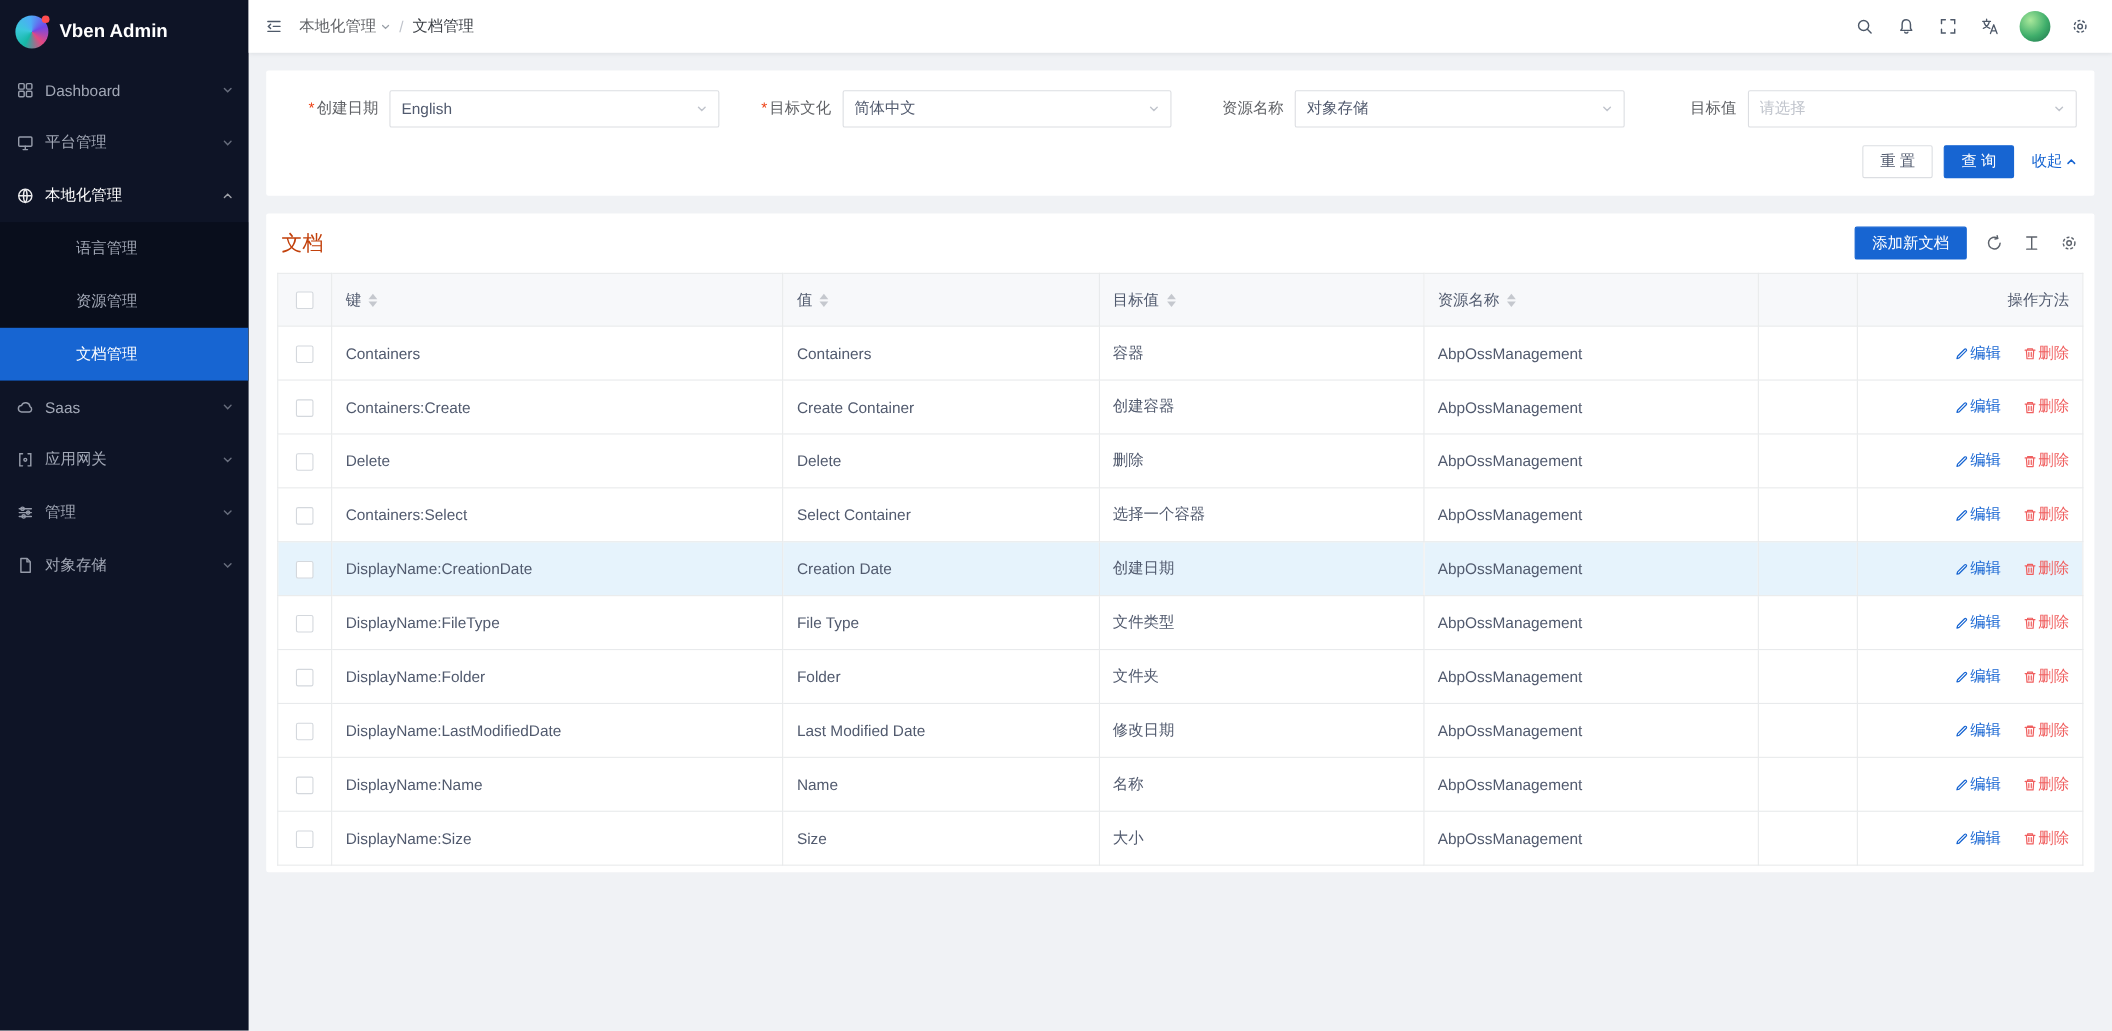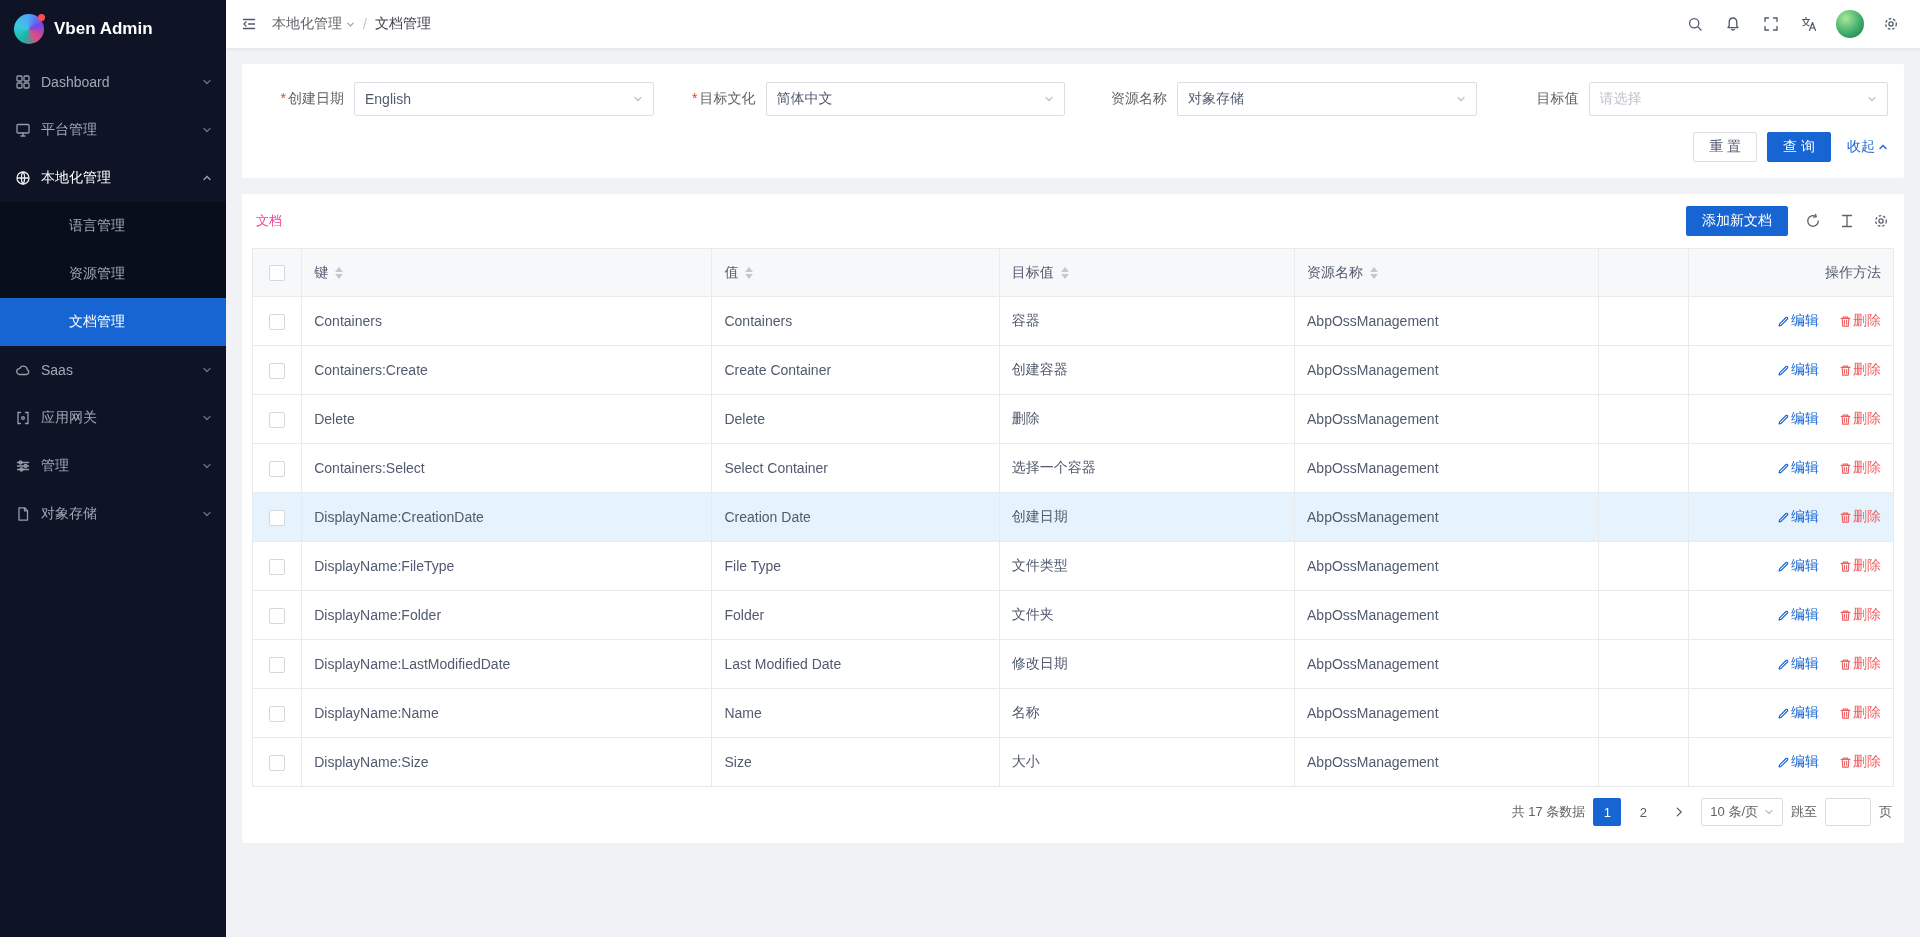--- a/index.html
+++ b/index.html
@@ -59,21 +59,21 @@
   .text-input{flex:1;height:34px;border:1px solid #dcdee2;border-radius:2px;padding:0 10px;font:inherit;color:#515a6e;outline:none;min-width:0}
   .text-input::placeholder{color:#c0c4cc}
   .filter-actions{display:flex;align-items:center;justify-content:flex-end;gap:10px;margin-top:16px;padding-right:16px}
   .btn{height:30px;padding:0 15px;border:1px solid #dcdee2;border-radius:2px;background:#fff;color:#515a6e;font:inherit;cursor:pointer;display:inline-flex;align-items:center;justify-content:center;white-space:nowrap}
   .btn-primary{background:var(--primary);border-color:var(--primary);color:#fff}
   .collapse-link{color:var(--primary);display:inline-flex;align-items:center;gap:3px;cursor:pointer;margin-left:6px;white-space:nowrap}
 
   
   .table-card{margin-top:16px;padding:0 10px 6px}
   .table-toolbar{height:54px;display:flex;align-items:center;padding:0 4px}
-  .table-title{font-size:13px;color:#ec4899}
+  .table-title{font-size:19px;color:#c2410c}
   .toolbar-right{margin-left:auto;display:flex;align-items:center;gap:16px;color:#5c626b}
   .tool-icon{width:18px;height:18px;display:flex;align-items:center;justify-content:center;cursor:pointer}
   table{width:100%;border-collapse:collapse;table-layout:fixed}
   th,td{border:1px solid #e8eaec;padding:0 12px;overflow:hidden;white-space:nowrap;text-overflow:ellipsis;color:#515a6e}
   thead th{background:#f7f8fa;height:48px;font-weight:normal;text-align:left}
   tbody td{height:49px;background:#fff}
   tr.highlight td{background:var(--row-highlight)}
   .th-inner{display:inline-flex;align-items:center}
   .th-sort{display:inline-flex;flex-direction:column;gap:2px;margin-left:7px;cursor:pointer}
   .car-up{width:0;height:0;border-left:4px solid transparent;border-right:4px solid transparent;border-bottom:5px solid #c5c8ce}
@@ -643,38 +643,17 @@
         <svg width="13" height="13" viewBox="0 0 14 14" stroke="currentColor" fill="none" stroke-width="1.2" stroke-linecap="round" stroke-linejoin="round">
                       <path d="M2.2 3.6 H11.8 M4.6 3.6 V2.2 H9.4 V3.6 M3.4 3.6 L4 12 H10 L10.6 3.6 Z M5.8 5.8 V9.9 M8.2 5.8 V9.9"></path>
                     </svg>
         <span>删除</span>
       </span>
     </td>
   </tr>
             </tbody>
         </table>
 
-        <div class="pager">
-          <span>共 17 条数据</span>
-          <span class="page-num active">1</span>
-          <span class="page-num">2</span>
-          <span class="page-next">
-            <svg width="14" height="14" viewBox="0 0 16 16" stroke="currentColor" fill="none" stroke-width="1.4" stroke-linecap="round">
-                <path d="M6 3.5 L10.5 8 L6 12.5"></path>
-              </svg>
-          </span>
-          <span class="size-select">
-            <span>10 条/页</span>
-            <span class="caret">
-                <svg width="10" height="10" viewBox="0 0 10 10" stroke="currentColor" fill="none" stroke-width="1.3" stroke-linecap="round">
-                  <path d="M2 3.5 L5 6.5 L8 3.5"></path>
-                </svg>
-              </span>
-          </span>
-          <span>跳至</span>
-          <input class="jump-input" type="text" style="">
-          <span>页</span>
-        </div>
       </section>
 
     </div>
   </div>
 </div>
 
 </body></html>

